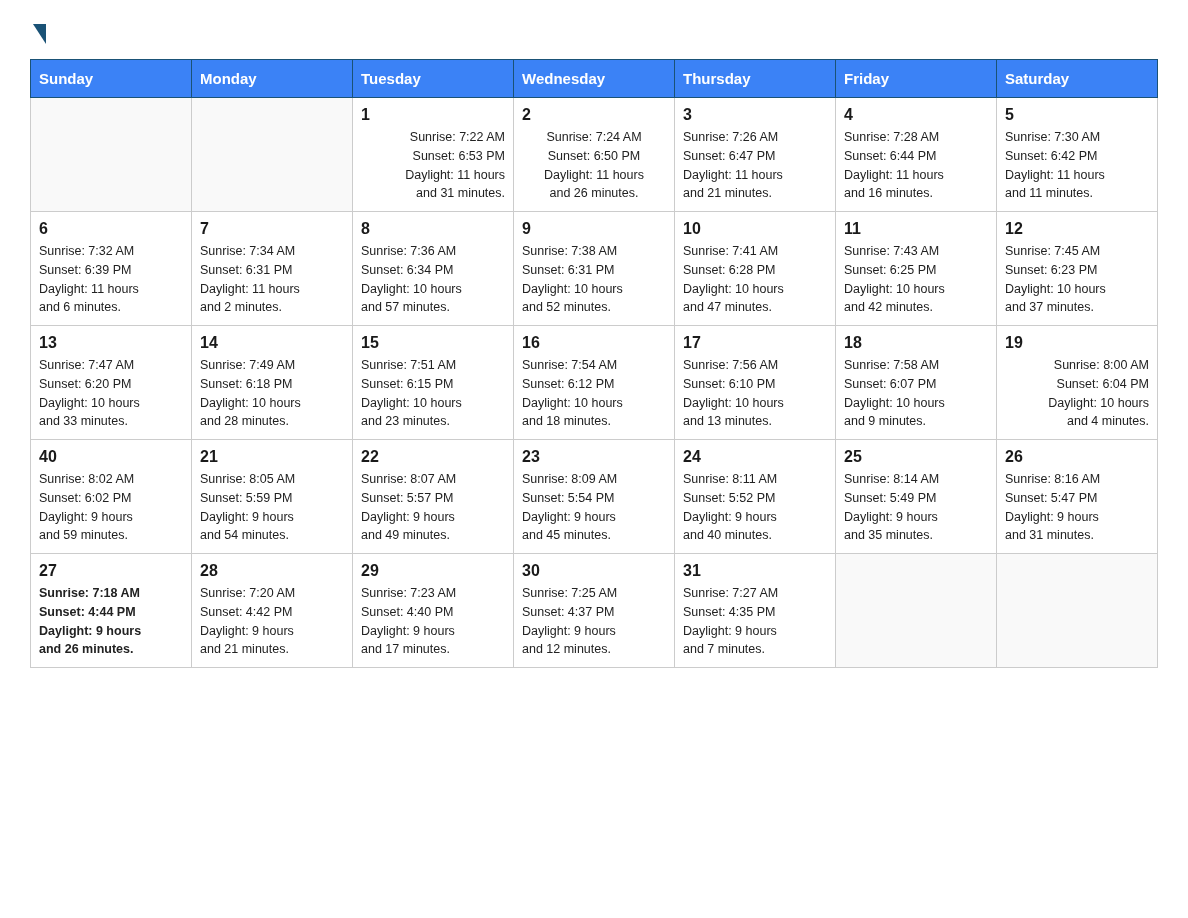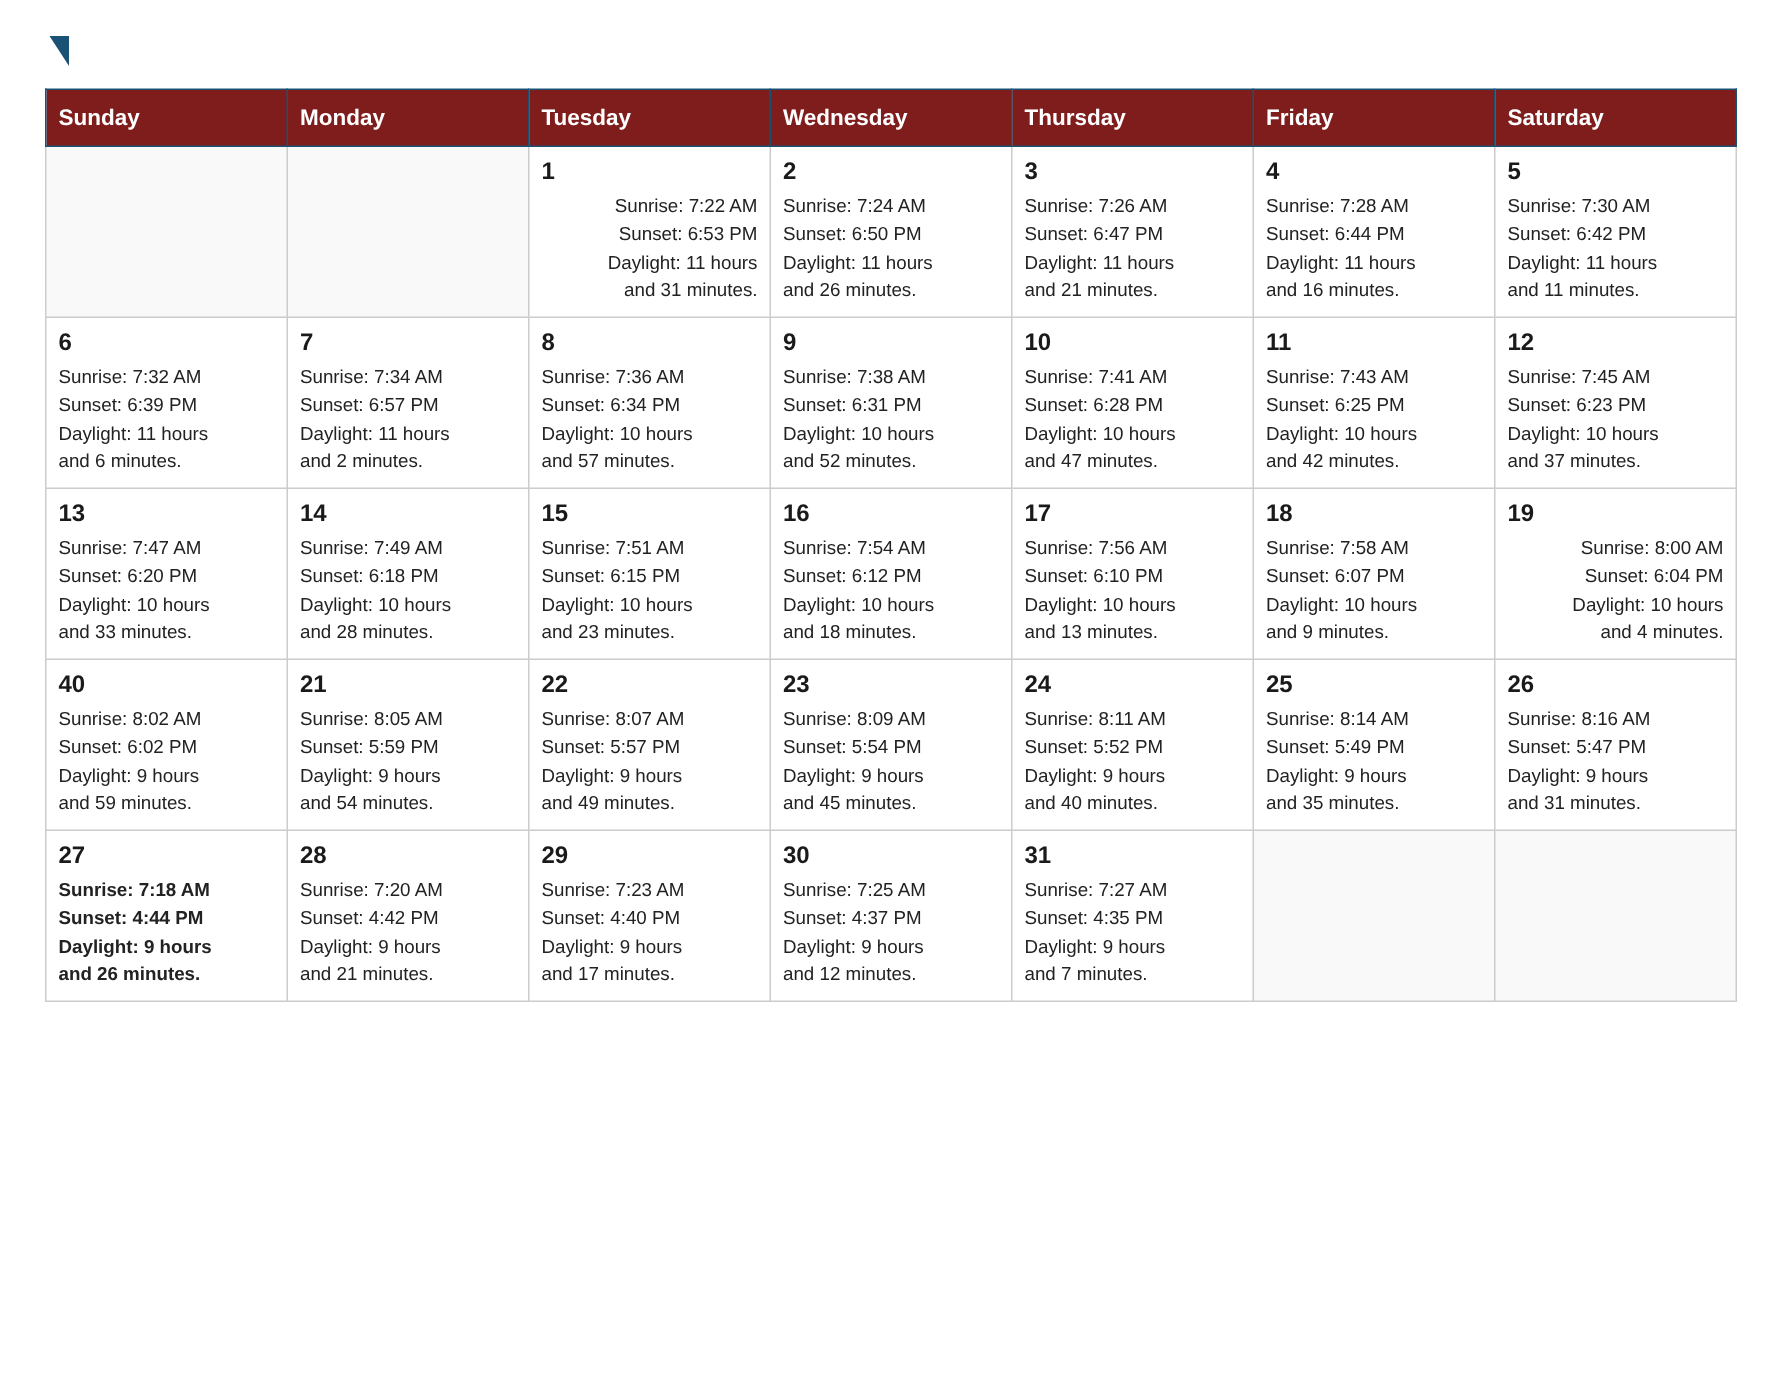--- a/index.html
+++ b/index.html
@@ -29,21 +29,21 @@
       font-size: 22px;
       color: #333;
       margin-top: 4px;
     }
     .calendar {
       width: 100%;
       border-collapse: collapse;
       margin-top: 15px;
     }
     .calendar th {
-      background-color: #7f1d1d;
+      background-color: #3b82f6;
       color: #ffffff;
       font-size: 15px;
       font-weight: bold;
       padding: 10px 8px;
       text-align: left;
       border: 1px solid #1a5276;
     }
     .calendar td {
       border: 1px solid #ccc;
       vertical-align: top;
@@ -133,21 +133,21 @@
         <td class="empty-cell"></td>
         <td>
           <span class="day-number">1</span>
           <div class="day-info" style="white-space: pre-line; text-align: right;">Sunrise: 7:22 AM
 Sunset: 6:53 PM
 Daylight: 11 hours
 and 31 minutes.</div>
         </td>
         <td>
           <span class="day-number">2</span>
-          <div class="day-info" style="white-space: pre-line;">Sunrise: 7:24 AM
+          <div class="day-info" style="white-space: pre-line; text-align: center;">Sunrise: 7:24 AM
 Sunset: 6:50 PM
 Daylight: 11 hours
 and 26 minutes.</div>
         </td>
         <td>
           <span class="day-number">3</span>
           <div class="day-info" style="white-space: pre-line;">Sunrise: 7:26 AM
 Sunset: 6:47 PM
 Daylight: 11 hours
 and 21 minutes.</div>
@@ -171,21 +171,21 @@
         <td>
           <span class="day-number">6</span>
           <div class="day-info" style="white-space: pre-line;">Sunrise: 7:32 AM
 Sunset: 6:39 PM
 Daylight: 11 hours
 and 6 minutes.</div>
         </td>
         <td>
           <span class="day-number">7</span>
           <div class="day-info" style="white-space: pre-line;">Sunrise: 7:34 AM
-Sunset: 6:57 PM
+Sunset: 6:31 PM
 Daylight: 11 hours
 and 2 minutes.</div>
         </td>
         <td>
           <span class="day-number">8</span>
           <div class="day-info" style="white-space: pre-line;">Sunrise: 7:36 AM
 Sunset: 6:34 PM
 Daylight: 10 hours
 and 57 minutes.</div>
         </td>

